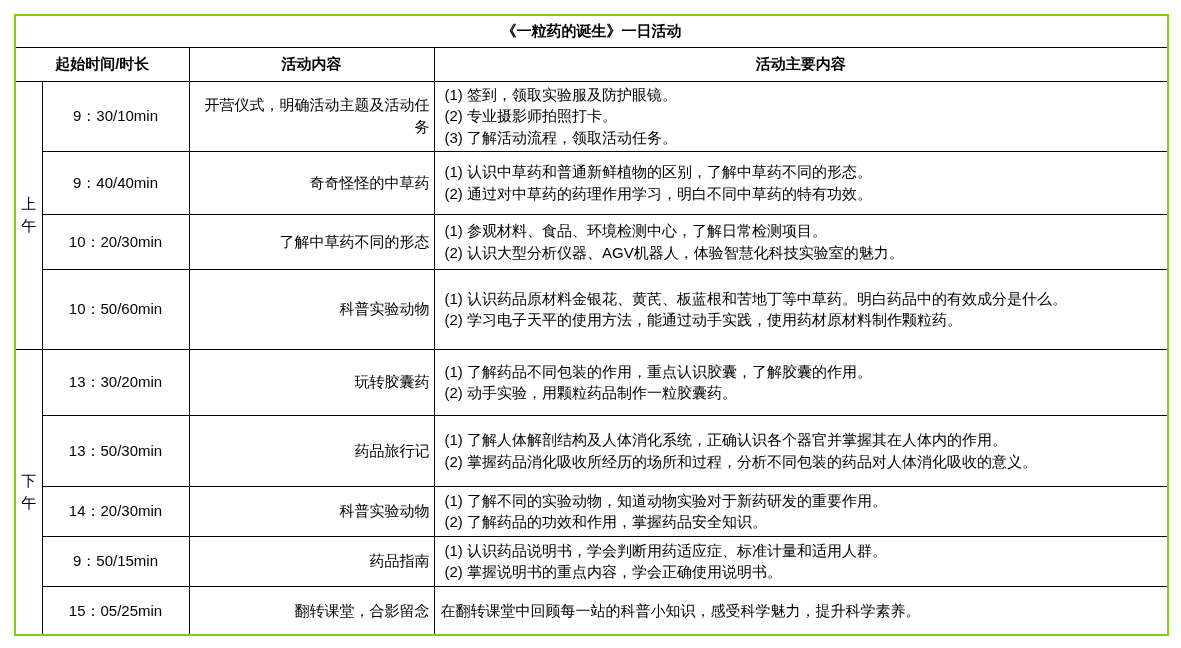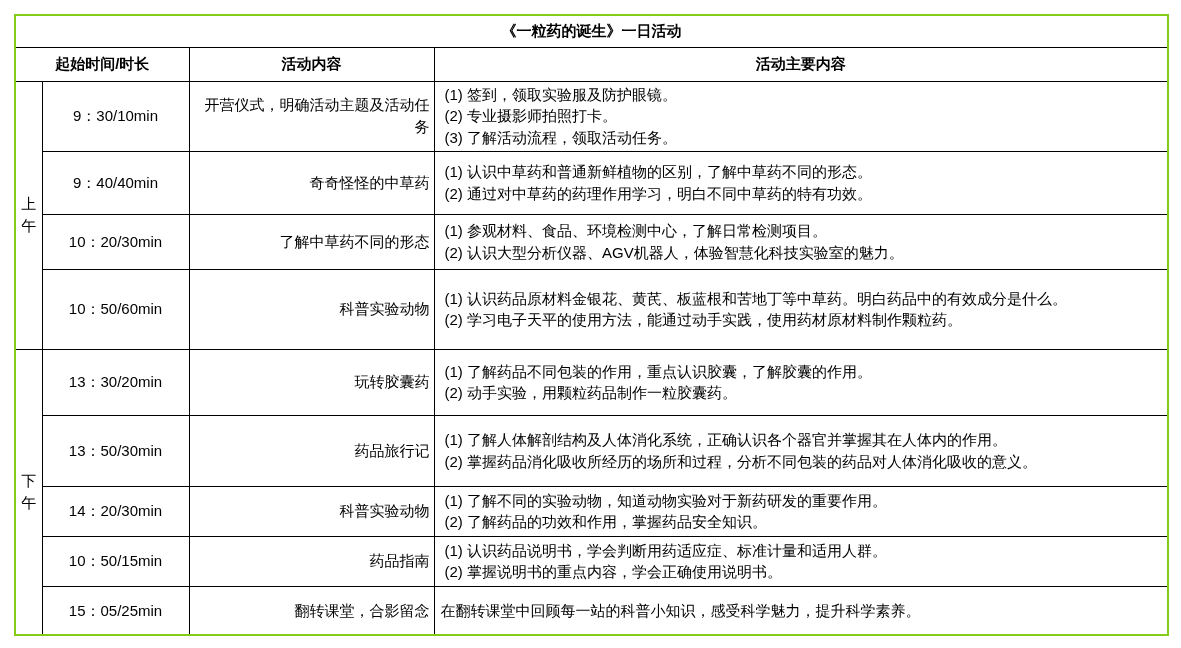--- a/index.html
+++ b/index.html
@@ -161,21 +161,21 @@
     <tr class="r7">
       <td class="time-cell">14：20/30min</td>
       <td class="activity-cell">科普实验动物</td>
       <td class="details-cell">
         <div class="item">(1) 了解不同的实验动物，知道动物实验对于新药研发的重要作用。</div>
         <div class="item">(2) 了解药品的功效和作用，掌握药品安全知识。</div>
       </td>
     </tr>
 
     <tr class="r8">
-      <td class="time-cell">10：50/15min</td>
+      <td class="time-cell">9：50/15min</td>
       <td class="activity-cell">药品指南</td>
       <td class="details-cell">
         <div class="item">(1) 认识药品说明书，学会判断用药适应症、标准计量和适用人群。</div>
         <div class="item">(2) 掌握说明书的重点内容，学会正确使用说明书。</div>
       </td>
     </tr>
 
     <tr class="r9">
       <td class="time-cell">15：05/25min</td>
       <td class="activity-cell">翻转课堂，合影留念</td>

